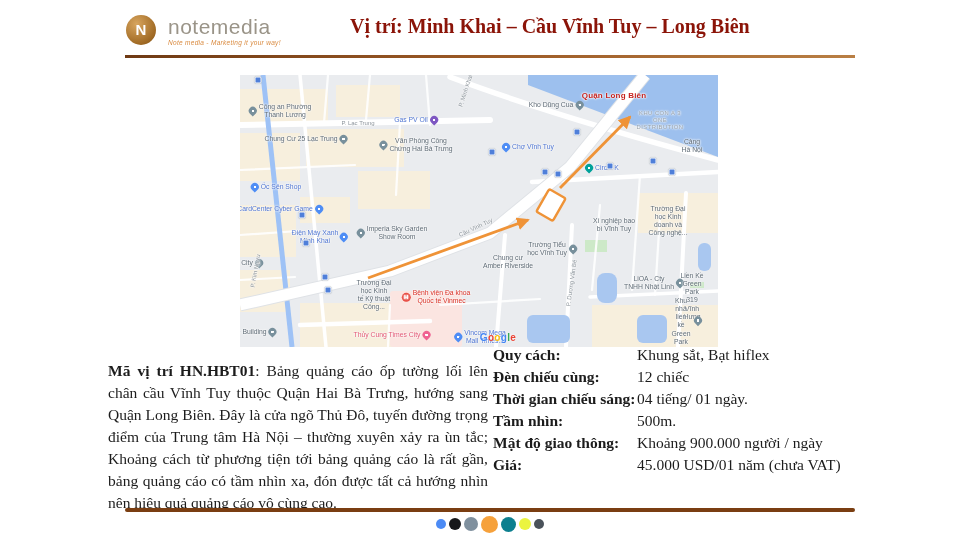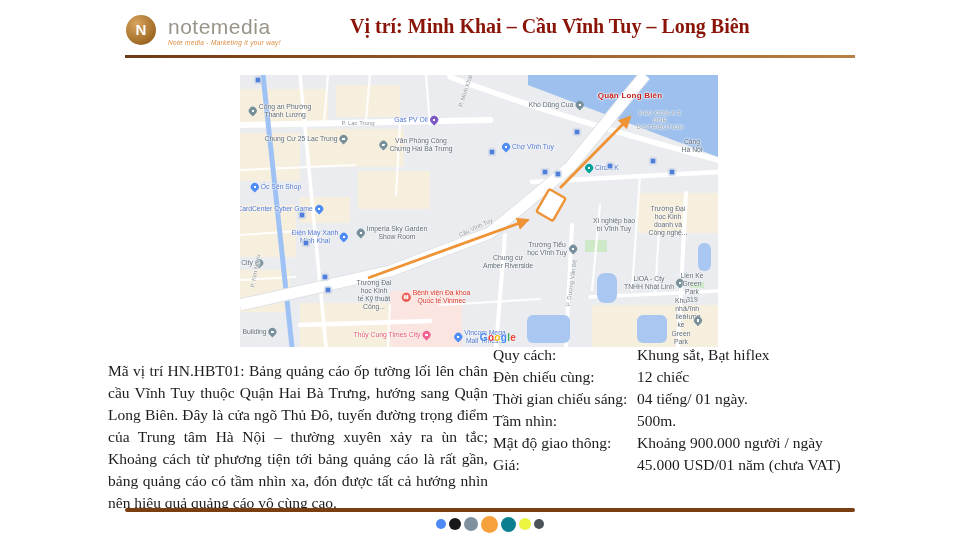--- a/index.html
+++ b/index.html
@@ -21,45 +21,45 @@
   .map{position:absolute;left:240px;top:75px;width:478px;height:272px;background:#eaecef;overflow:hidden;}
   .map svg{position:absolute;left:0;top:0;}
   .map-overlay{position:absolute;left:0;top:0;width:478px;height:272px;}
   .map-label{position:absolute;transform:translate(-50%,-50%);display:flex;align-items:center;gap:2px;
     font:6.8px/1.2 "Liberation Sans",sans-serif;white-space:pre-line;text-align:center;
     text-shadow:0 0 2px #fff,0 0 2px #fff,0 0 3px #fff;}
   .lbl-gray{color:#5f6b76;}
   .lbl-blue{color:#5076d2;}
   .lbl-red{color:#d93025;}
   .lbl-pink{color:#e25874;}
-  .lbl-district{color:#c5221f;font:bold 8px/1.2 "Liberation Sans",sans-serif;letter-spacing:.2px;margin-left:16px;}
+  .lbl-district{color:#c5221f;font:bold 8px/1.2 "Liberation Sans",sans-serif;letter-spacing:.2px;}
   .lbl-street{color:#8d959c;font-size:6px;}
   .lbl-area{color:#97a1ab;font-size:5.8px;letter-spacing:.5px;}
   .pin{width:8px;height:8px;border-radius:50% 50% 50% 0;transform:rotate(-45deg);flex:0 0 auto;}
   .pin-gray{background:radial-gradient(circle,#fff 0 1.2px,#78909c 1.3px);}
   .pin-blue{background:radial-gradient(circle,#fff 0 1.2px,#4e8df5 1.3px);}
   .pin-purple{background:radial-gradient(circle,#fff 0 1.2px,#7e57c2 1.3px);}
   .pin-teal{background:radial-gradient(circle,#fff 0 1.2px,#00a19a 1.3px);}
   .pin-pink{background:radial-gradient(circle,#fff 0 1.2px,#ef6292 1.3px);}
   .pin-redh{width:9px;height:9px;border-radius:50%;background:#e8453c;transform:none;
     color:#fff;font:bold 6px/9px "Liberation Sans",sans-serif;text-align:center;}
   .pin-redh::after{content:"H";}
   .pin-wrap{position:absolute;transform:translate(-50%,-70%);}
   .transit{position:absolute;width:5px;height:5px;background:#4f7fd9;border:1px solid #fff;border-radius:1.5px;
     transform:translate(-50%,-50%);box-shadow:0 0 1px #8894a0;}
   .gmark{position:absolute;left:258px;top:263px;transform:translate(-50%,-50%);
     font:bold 10px/10px "Liberation Sans",sans-serif;letter-spacing:.3px;text-shadow:0 0 2px #fff;}
 
   
   .desc{position:absolute;left:108px;top:344px;width:380px;
     font:15.5px/22px "Liberation Serif",serif;color:#1c1c1c;text-align:justify;}
-  .desc b{font-weight:normal;}
+  .desc b{font-weight:bold;}
   .spec{position:absolute;left:493px;top:344px;width:362px;font:15.5px/22px "Liberation Serif",serif;color:#1c1c1c;}
   .spec-row{display:flex;}
-  .spec-label{width:144px;font-weight:normal;flex:0 0 auto;}
+  .spec-label{width:144px;font-weight:bold;flex:0 0 auto;}
   .spec-value{flex:1;}
 
   
   .hrule-bottom{position:absolute;left:125px;top:508px;width:730px;height:4px;background:#7a3e12;border-radius:2px;}
   .dots{position:absolute;left:400px;top:514px;width:180px;height:20px;display:flex;align-items:center;justify-content:center;gap:3px;}
   .dot{border-radius:50%;display:inline-block;cursor:pointer;}
 </style>
 </head>
 <body>
 

